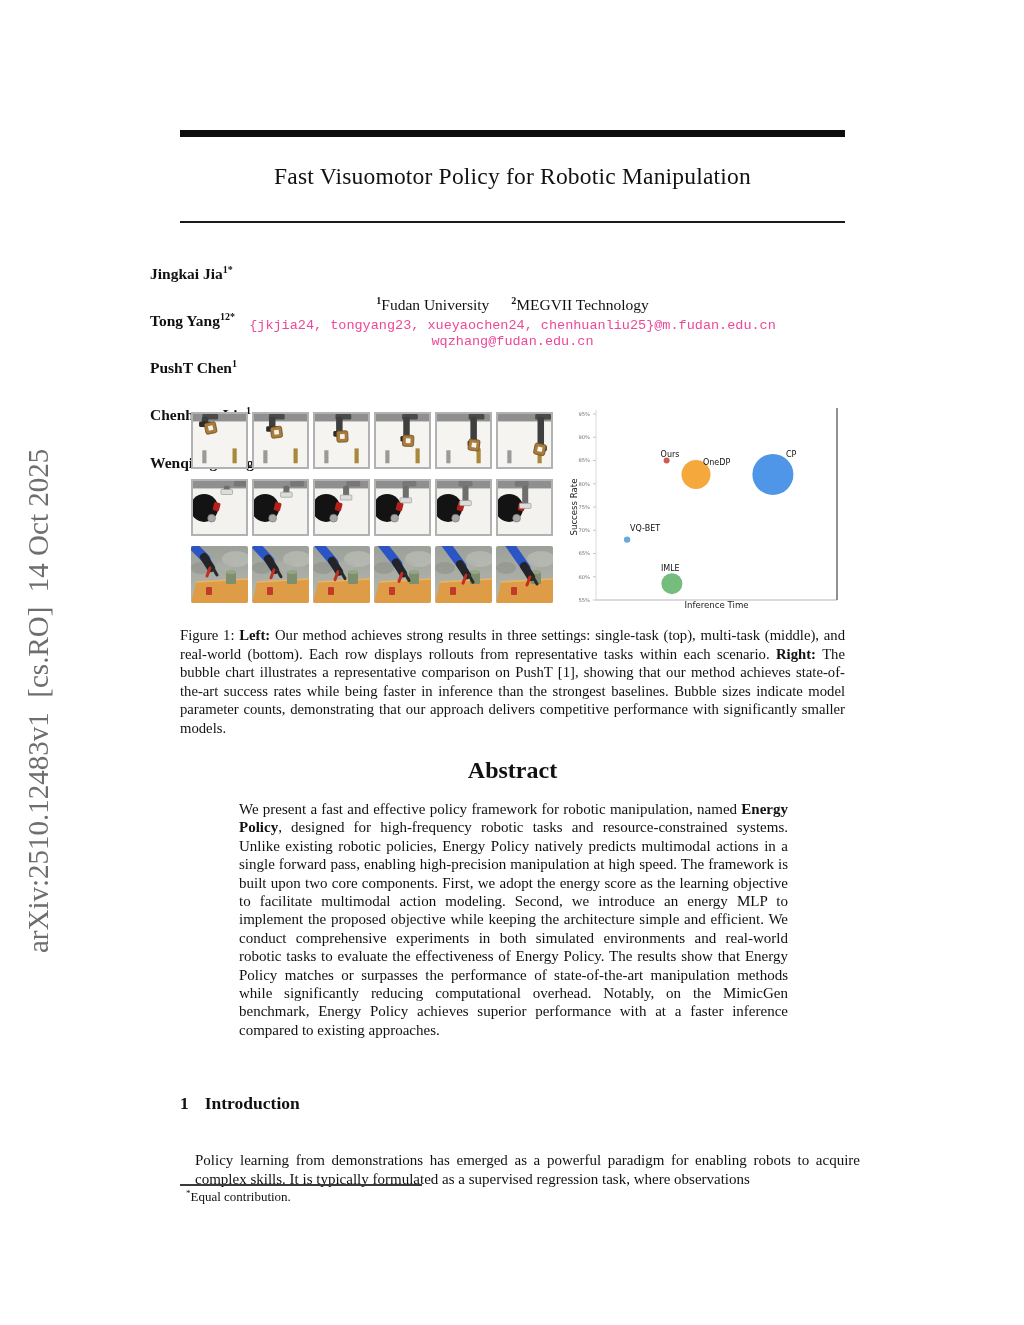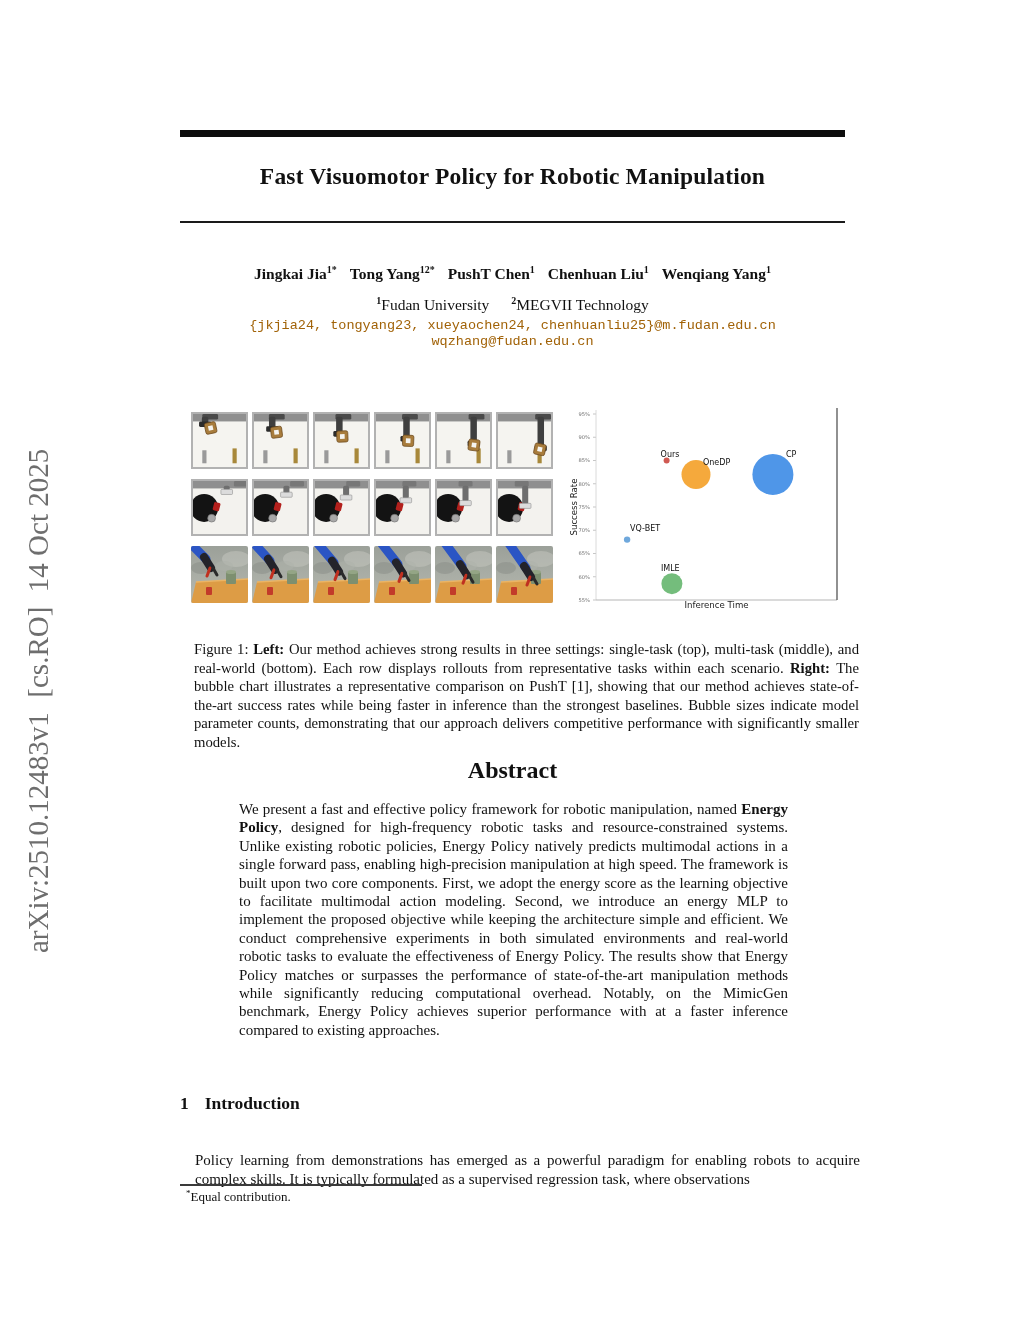--- a/index.html
+++ b/index.html
@@ -1,28 +1,28 @@
 <!DOCTYPE html>
 <html><head>
 <meta charset="utf-8">
 <style>
   html,body{margin:0;padding:0;background:#e9e9e9;}
   .page{position:relative;width:1024px;height:1325px;background:#ffffff;overflow:hidden;
         font-family:"Liberation Serif", serif;color:#111;}
   .topbar{position:absolute;left:180px;top:130px;width:665px;height:7px;background:#0d0d0d;}
   .title{position:absolute;left:180px;top:163px;width:665px;text-align:center;
-         font-size:23.5px;font-weight:700;letter-spacing:0.2px;}
+         font-size:23.5px;font-weight:400;letter-spacing:0.2px;}
   .rule2{position:absolute;left:180px;top:221px;width:665px;height:2px;background:#1a1a1a;}
   .authors{position:absolute;left:150px;top:264px;width:725px;display:flex;justify-content:center;
-           gap:13px;font-size:15.5px;font-weight:700;}
+           gap:28px;font-size:15.5px;font-weight:700;flex-direction:column;}
   .authors sup,.affils sup{font-size:10px;font-weight:600;}
   .affils{position:absolute;left:180px;top:295px;width:665px;text-align:center;font-size:15.5px;}
   .affils .aff{margin:8px 9px;text-align:right;}
   .emails{position:absolute;left:180px;top:318px;width:665px;text-align:center;
-          font-family:"Liberation Mono","DejaVu Sans Mono",monospace;font-size:13.5px;line-height:16px;color:#a16207;}
+          font-family:"Liberation Mono","DejaVu Sans Mono",monospace;font-size:13.5px;line-height:16px;color:#ec4899;}
   .arxiv-strip{position:absolute;left:22px;top:953px;transform:rotate(-90deg);transform-origin:0 0;
                white-space:pre;font-size:29px;color:#6e6e6e;font-family:"Liberation Serif",serif;}
   .fig-grid{position:absolute;left:191px;top:412px;display:grid;
             grid-template-columns:repeat(6,57px);grid-auto-rows:57px;column-gap:4px;row-gap:10px;}
   .cell{width:57px;height:57px;box-sizing:border-box;overflow:hidden;}
   .cell.sim{border:2px solid #b2b2b2;}
   .cell.real{border-radius:2px;}
   .cell svg{display:block;width:100%;height:100%;}
   .chart{position:absolute;left:570px;top:404px;width:274px;height:206px;}
   .chart svg{width:274px;height:206px;font-family:"DejaVu Sans",sans-serif;}
@@ -418,21 +418,21 @@
         <text x="215.9" y="53.4" font-size="8" fill="#111">CP</text>
         <circle cx="57.1" cy="135.6" r="3.2" fill="#6fa8dc"></circle>
         <text x="60.1" y="126.6" font-size="8" fill="#111">VQ-BET</text>
         <circle cx="101.9" cy="179.7" r="10.5" fill="#74bd7c"></circle>
         <text x="90.9" y="166.7" font-size="8" fill="#111">IMLE</text>
         <text x="146.5" y="204" text-anchor="middle" font-size="8.6" fill="#222">Inference Time</text>
         <text x="7" y="103" transform="rotate(-90 7 103)" text-anchor="middle" font-size="8.6" fill="#222">Success Rate</text>
       </svg>
   </div>
 
-  <p class="caption" style="margin:14px;">
+  <p class="caption" style="margin:0;">
     <span>Figure 1: </span><b>Left:</b><span> Our method achieves strong results in three settings: single-task (top), multi-task (middle), and real-world (bottom). Each row displays rollouts from representative tasks within each scenario. </span><b>Right:</b><span> The bubble chart illustrates a representative comparison on PushT [1], showing that our method achieves state-of-the-art success rates while being faster in inference than the strongest baselines. Bubble sizes indicate model parameter counts, demonstrating that our approach delivers competitive performance with significantly smaller models.</span>
   </p>
 
   <div class="abs-head">Abstract</div>
 
   <p class="abs-body" style="margin:0;">
     <span>We present a fast and effective policy framework for robotic manipulation, named </span><b>Energy Policy</b><span>, designed for high-frequency robotic tasks and resource-constrained systems. Unlike existing robotic policies, Energy Policy natively predicts multimodal actions in a single forward pass, enabling high-precision manipulation at high speed. The framework is built upon two core components. First, we adopt the energy score as the learning objective to facilitate multimodal action modeling. Second, we introduce an energy MLP to implement the proposed objective while keeping the architecture simple and efficient. We conduct comprehensive experiments in both simulated environments and real-world robotic tasks to evaluate the effectiveness of Energy Policy. The results show that Energy Policy matches or surpasses the performance of state-of-the-art manipulation methods while significantly reducing computational overhead. Notably, on the MimicGen benchmark, Energy Policy achieves superior performance with at a faster inference compared to existing approaches.</span>
   </p>
 
   <div class="sec-head">

